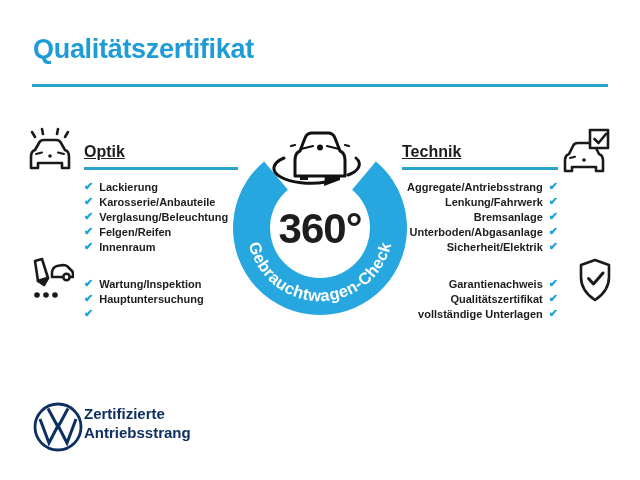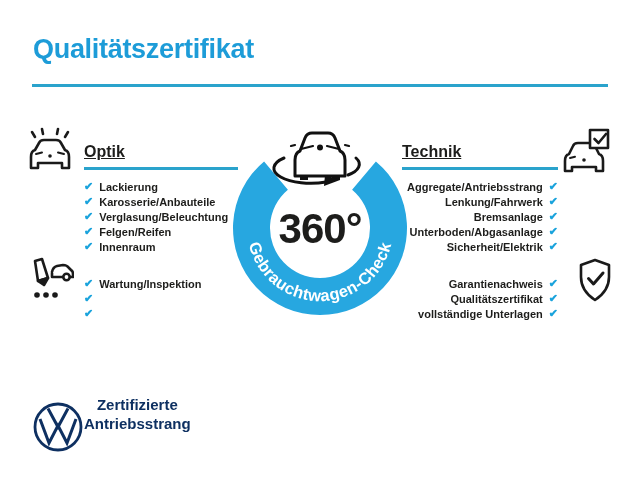--- a/index.html
+++ b/index.html
@@ -32,24 +32,23 @@
     height:15px;font-size:11px;font-weight:bold;color:#1d1d1b;
     white-space:nowrap;
   }
   .check{color:var(--check,#1aa3dc);font-size:11px;line-height:11px;}
   .right{text-align:left;}
   .right .check-item{flex-direction:row-reverse;}
   
   .icon svg{display:block;}
   
   .footer-text{
-    left:84px;top:395px;
+    left:84px;top:404px;
     font-size:15px;font-weight:bold;line-height:19px;
     color:var(--navy,#0e3061);
-    text-align:center;
   }
 </style>
 </head>
 <body style="--accent: #1d9cd8; --rule: #2aa3cc; --check: #1aa3dc; --navy: #0e3061;">
 
 <div class="abs page-title">Qualitätszertifikat</div>
 <div class="abs title-rule"></div>
 
 <div class="abs icon" style="left:26px;top:127px">
   <svg width="48" height="48" viewBox="0 0 48 48" fill="none" stroke="#1a1a1a" stroke-width="2.6" stroke-linecap="round" stroke-linejoin="round">
@@ -141,20 +140,21 @@
     </div>
 </div>
 <div class="section" style="left:84px;top:267px;width:154px">
   <div class="check-list">
       <div class="check-item">
         <span class="check">✔</span>
         <span>Wartung/Inspektion</span>
       </div>
       <div class="check-item">
         <span class="check">✔</span>
+        <span>Hauptuntersuchung</span>
       </div>
       <div class="check-item">
         <span class="check">✔</span>
       </div>
     </div>
 </div>
 <div class="section right" style="right:82px;top:267px;width:156px">
   <div class="check-list">
       <div class="check-item">
         <span class="check">✔</span>

